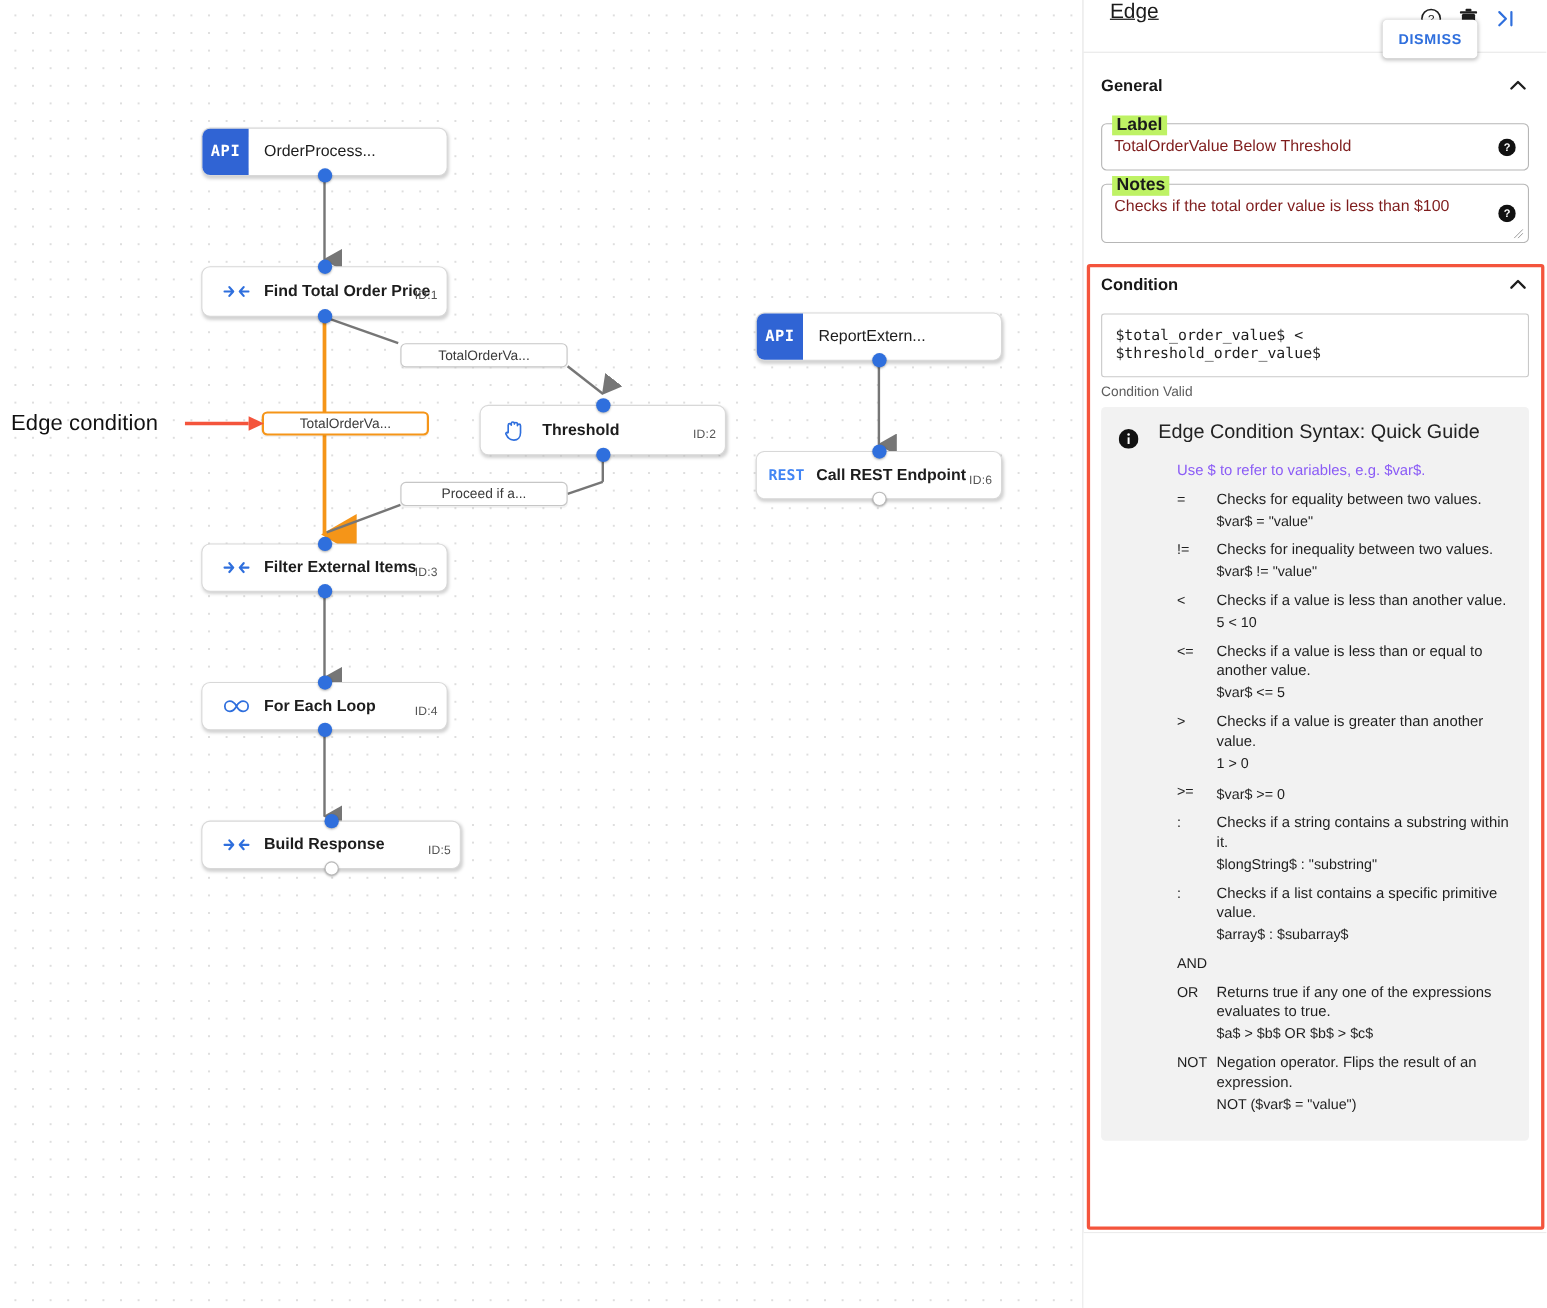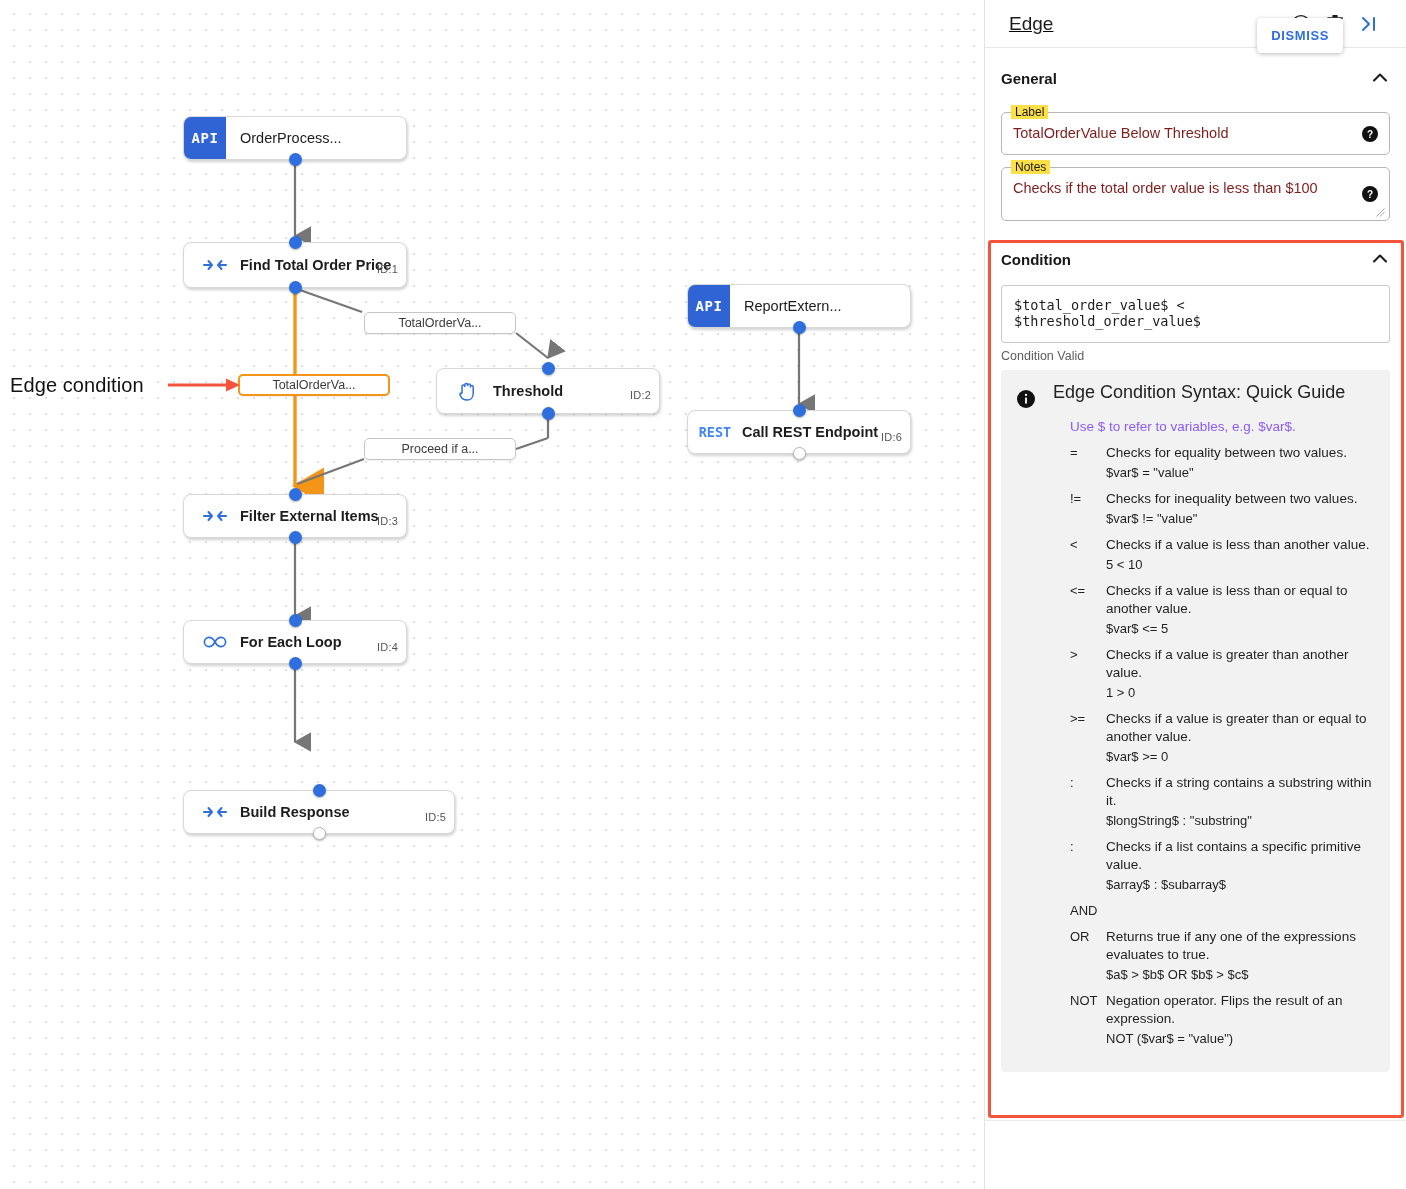--- a/index.html
+++ b/index.html
@@ -107,21 +107,21 @@
   
   #panel {
     width: 422px; height: 1189px; flex: 0 0 422px;
     background: #fff;
     border-left: 1px solid #e3e3e3;
     position: relative;
     display: flex; flex-direction: column;
   }
   #panel-header {
     height: 48px; flex: 0 0 48px;
-    display: flex; align-items: center;
+    display: flex; 
     padding: 0 20px 0 24px;
     border-bottom: 1px solid #e8e8e8;
     text-decoration: underline;
   }
   #panel-header .ttl { font-size: 19px; color: #1b1b1b; flex: 1; }
   .hicon { width: 34px; height: 34px; display:flex; align-items:center; justify-content:center; cursor: pointer; }
 
   .section { padding: 0 16px; }
   .sec-head {
     display: flex; align-items: center;
@@ -131,22 +131,22 @@
   .chev { width: 20px; height: 20px; }
 
   .field {
     position: relative; margin-top: 12px;
     border: 1px solid #b6b6b6; border-radius: 5px;
     padding: 11px 40px 11px 11px;
     min-height: 40px;
   }
   .field > .flabel {
     position: absolute; top: -8px; left: 9px;
-    background: #fde047; padding: 0 4px;
-    font-size: 12px; font-weight: 400; color: #1a1a1a;
+    background: #bef264; padding: 0 4px;
+    font-size: 16px; font-weight: 700; color: #1a1a1a;
   }
   .field .fval { font-size: 14.5px; color: #7f1d1d; line-height: 19px; }
   .field.notes { min-height: 54px; padding-bottom: 18px; }
   .field .helpdot {
     position: absolute; right: 11px; top: 50%; margin-top: -8px;
     width: 16px; height: 16px;
   }
   .resizer { position: absolute; right: 4px; bottom: 3px; width: 9px; height: 9px; }
 
   
@@ -294,21 +294,21 @@
         <svg width="26" height="14" viewBox="0 0 26 14">
           <path d="M13 7 c-2-3.6-3.8-4.6-6-4.6 -2.6 0-4.6 2-4.6 4.6 0 2.6 2 4.6 4.6 4.6 2.2 0 4-1 6-4.6 2-3.6 3.8-4.6 6-4.6 2.6 0 4.6 2 4.6 4.6 0 2.6-2 4.6-4.6 4.6 -2.2 0-4-1-6-4.6z" fill="none" stroke="#2f6fdd" stroke-width="1.6"></path>
         </svg>
       </div>
       <div class="nm">For Each Loop</div>
       <div class="idtag">ID:4</div>
       <div class="port top"></div>
       <div class="port bottom"></div>
     </div>
 
-    <div class="node plain" style="left:183px; top:746px; width:272px; height:44px;margin-top:44px;">
+    <div class="node plain" style="left:183px; top:746px; width:236px; height:44px;">
       <div class="ico">
         <svg width="24" height="16" viewBox="0 0 24 16">
           <path d="M1 8 H9 M5.5 4 L9 8 L5.5 12" stroke="#2f6fdd" stroke-width="2" fill="none" stroke-linecap="round" stroke-linejoin="round"></path>
           <path d="M23 8 H15 M18.5 4 L15 8 L18.5 12" stroke="#2f6fdd" stroke-width="2" fill="none" stroke-linecap="round" stroke-linejoin="round"></path>
         </svg>
       </div>
       <div class="nm">Build Response</div>
       <div class="idtag">ID:5</div>
       <div class="port top"></div>
       <div class="port bottom hollow"></div>
@@ -453,21 +453,20 @@
             <div class="grow">
               <div class="op">&gt;</div>
               <div style="flex: 1 1 0%;">
                 <div class="gd">Checks if a value is greater than another value.</div>
                 <div class="gex">1 &gt; 0</div>
               </div>
             </div>
             <div class="grow">
               <div class="op">&gt;=</div>
               <div style="flex: 1 1 0%;">
-                <div class="gd">Checks if a value is greater than or equal to another value.</div>
                 <div class="gex">$var$ &gt;= 0</div>
               </div>
             </div>
             <div class="grow">
               <div class="op">:</div>
               <div style="flex: 1 1 0%;">
                 <div class="gd">Checks if a string contains a substring within it.</div>
                 <div class="gex">$longString$ : "substring"</div>
               </div>
             </div>

